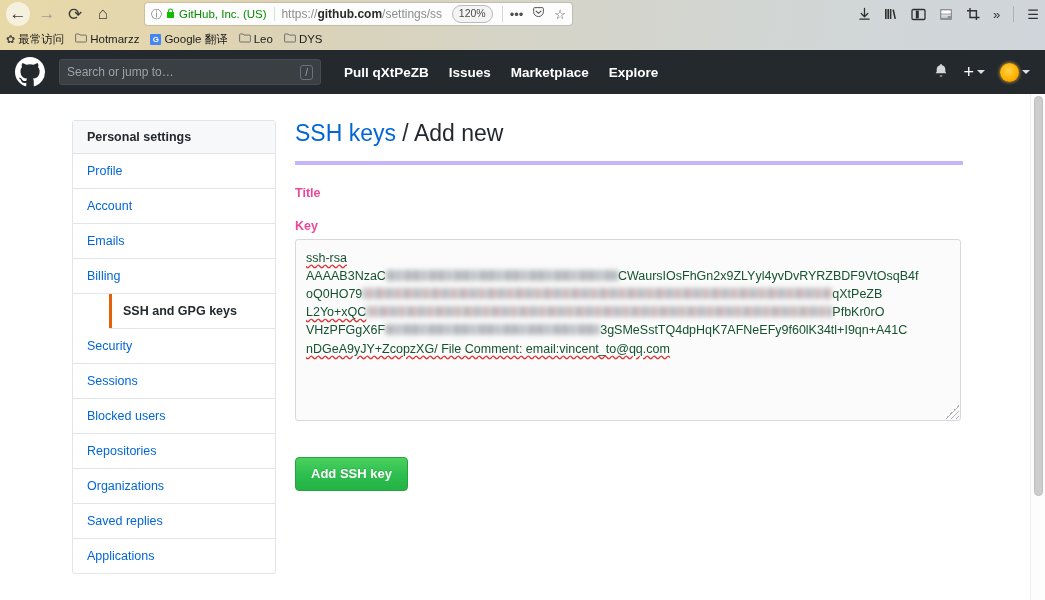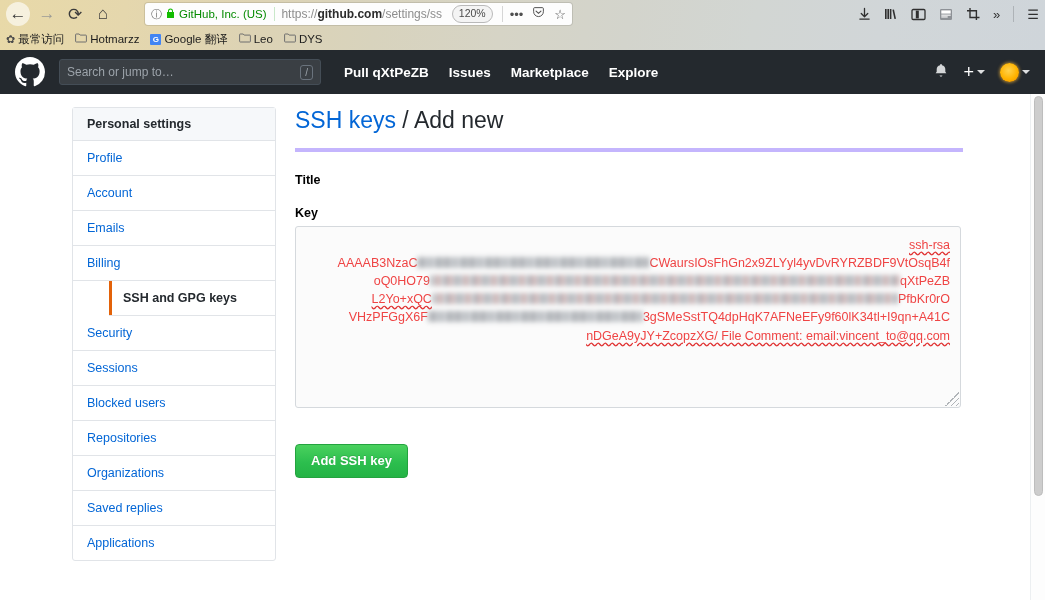--- a/index.html
+++ b/index.html
@@ -144,21 +144,21 @@
     width: 19px; height: 19px; border-radius: 50%;
     background: radial-gradient(circle at 45% 40%, #ffd24d 0%, #ffb300 55%, #f08a00 100%);
     box-shadow: 0 0 3px 1px rgba(255,190,60,.55);
   }
 
   
   .page {
     display: flex;
     background: #fff;
     height: 358px;
-    padding-top: 13px;
+    padding-top: 26px;
     position: relative;
   }
   .sidebar {
     width: 204px;
     margin-left: 72px;
     border: 1px solid #e1e4e8;
     border-radius: 3px;
     background: #fff;
     flex: 0 0 auto;
     height: fit-content;
@@ -205,21 +205,21 @@
     padding-bottom: 13px;
     border-bottom: 4px solid #c4b5fd;
     margin: 0 0 21px 0;
     line-height: 1.2;
   }
   .page-title .blue { color: #0366d6; }
 
   .field-label {
     font-size: 12.5px;
     font-weight: bold;
-    color: #000000;
+    color: #ec4899;
     margin-bottom: 6px;
   }
   .title-input {
     width: 400px;
     height: 31px;
     border: 1px solid #7db9f2;
     border-radius: 3px;
     padding: 0 9px;
     font-size: 13px;
     color: #24292e;
@@ -239,26 +239,25 @@
     height: 182px;
     border: 1px solid #d5d9dd;
     border-radius: 3px;
     background: #fbfbfb;
     padding: 9px 10px;
     position: relative;
     overflow: hidden;
   }
   .key-line {
     font-size: 12.5px;
-    color: #ef4444;
+    color: #14532d;
     line-height: 18.2px;
     white-space: nowrap;
     display: flex;
     align-items: baseline;
-    justify-content: flex-end;
   }
   .sq { text-decoration: underline; text-decoration-style: wavy; text-decoration-color: #e03030; text-underline-offset: 2px; }
   .blurred {
     display: inline-block;
     height: 11px;
     border-radius: 1px;
     filter: blur(2.6px);
     opacity: .75;
     background: repeating-linear-gradient(90deg,
       #8d9096 0px, #b9bcc1 3px, #7f838a 6px, #c9ccd0 9px,

